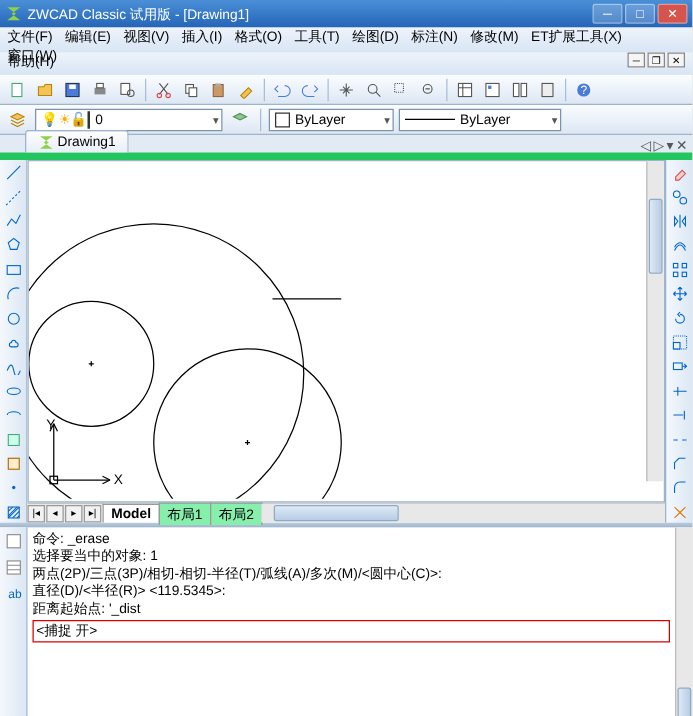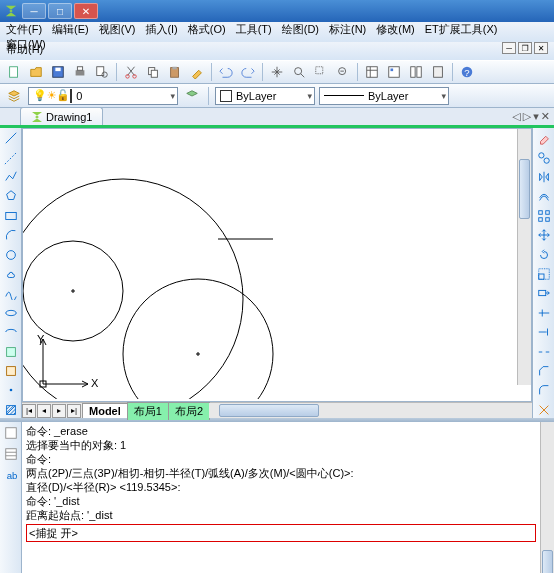--- a/index.html
+++ b/index.html
@@ -15,21 +15,21 @@
 .menubar2{height:18px;background:linear-gradient(#eef3fa,#d7e5f5);display:flex;align-items:flex-start;padding:0 6px;font-size:12px;color:#000;justify-content:space-between}
 .mdi-ctrls{display:flex;gap:2px}
 .mdi-btn{width:14px;height:12px;border:1px solid #888;background:#f5f5f5;font-size:8px;display:flex;align-items:center;justify-content:center;cursor:pointer}
 .toolbar{height:24px;background:linear-gradient(#fafcfe,#dce7f4);border-top:1px solid #fff;border-bottom:1px solid #9db4cc;display:flex;align-items:center;padding:0 4px;gap:2px}
 .tbtn{width:20px;height:20px;display:flex;align-items:center;justify-content:center;cursor:pointer;border-radius:2px}
 .tsep{width:1px;height:18px;background:#a8bed6;margin:0 2px}
 .toolbar2{height:24px;background:linear-gradient(#fafcfe,#dce7f4);border-bottom:1px solid #9db4cc;display:flex;align-items:center;padding:0 4px;gap:4px}
 .combo{height:18px;border:1px solid #7a92ac;background:#fff;display:flex;align-items:center;padding:0 4px;font-size:11px;position:relative}
 .combo::after{content:"▾";position:absolute;right:2px;font-size:9px;color:#555}
 .swatch{width:12px;height:12px;border:1px solid #333;margin-right:4px}
-.doctabs{height:20px;background:#e2eaf4;display:flex;align-items:flex-end;padding-left:20px;border-bottom:3px solid #22c55e;position:relative}
+.doctabs{height:20px;background:#e2eaf4;display:flex;align-items:flex-end;padding-left:20px;border-bottom:6px solid #22c55e;position:relative}
 .doctab{height:18px;padding:0 10px;background:linear-gradient(#fdfdfd,#e8eff8);border:1px solid #9db4cc;border-bottom:none;display:flex;align-items:center;font-size:11px;border-radius:3px 3px 0 0}
 .doctab .dlogo{width:12px;height:12px;margin-right:3px}
 .tabctrls{position:absolute;right:4px;top:2px;display:flex;gap:2px;font-size:9px;color:#555}
 .tabctrls span{cursor:pointer}
 .work{display:flex;height:290px}
 .ltool,.rtool{width:22px;background:linear-gradient(90deg,#f4f8fc,#dbe7f4);border-right:1px solid #9db4cc;display:flex;flex-direction:column;align-items:center;padding-top:2px;gap:3px}
 .rtool{border-right:none;border-left:1px solid #9db4cc}
 .vbtn{width:18px;height:18px;display:flex;align-items:center;justify-content:center;cursor:pointer;border-radius:2px}
 .canvas-wrap{flex:1;display:flex;flex-direction:column;background:#fff;position:relative}
 .canvas{flex:1;position:relative;overflow:hidden;border:1px solid #9db4cc}
@@ -54,20 +54,21 @@
 </style>
 </head>
 <body>
 
 <div class="titlebar">
   <span class="logo">
     <svg class="icon-svg" viewBox="0 0 16 16">
         <path d="M2 2h12l-8 6 8 6H2l8-6z" fill="#8fd14a"></path>
       </svg>
   </span>
+  <span class="title">ZWCAD Classic 试用版 - [Drawing1]</span>
   <div class="winbtns">
     <div class="winbtn">─</div>
     <div class="winbtn">□</div>
     <div class="winbtn close">✕</div>
   </div>
 </div>
 
 <div class="menubar">
   <span>文件(F)</span>
   <span>编辑(E)</span>
@@ -483,24 +484,22 @@
       </div>
     <div class="vbtn">
         <svg class="icon-svg" viewBox="0 0 16 16">
           <text x="3" y="12" font-size="10" fill="#06c">ab</text>
         </svg>
       </div>
   </div>
   <div class="cmdtext">
     <div>命令: _erase</div>
     <div>选择要当中的对象: 1</div>
-    <div>命令:</div>
     <div>两点(2P)/三点(3P)/相切-相切-半径(T)/弧线(A)/多次(M)/&lt;圆中心(C)&gt;:</div>
     <div>直径(D)/&lt;半径(R)&gt; &lt;119.5345&gt;:</div>
-    <div>命令: '_dist</div>
     <div>距离起始点: '_dist</div>
     <div class="redbox">
       <div>&lt;捕捉 开&gt;</div>
 
     </div>
 
   </div>
   <div class="cmdscroll">
       <div class="thumb"></div>
     </div>

